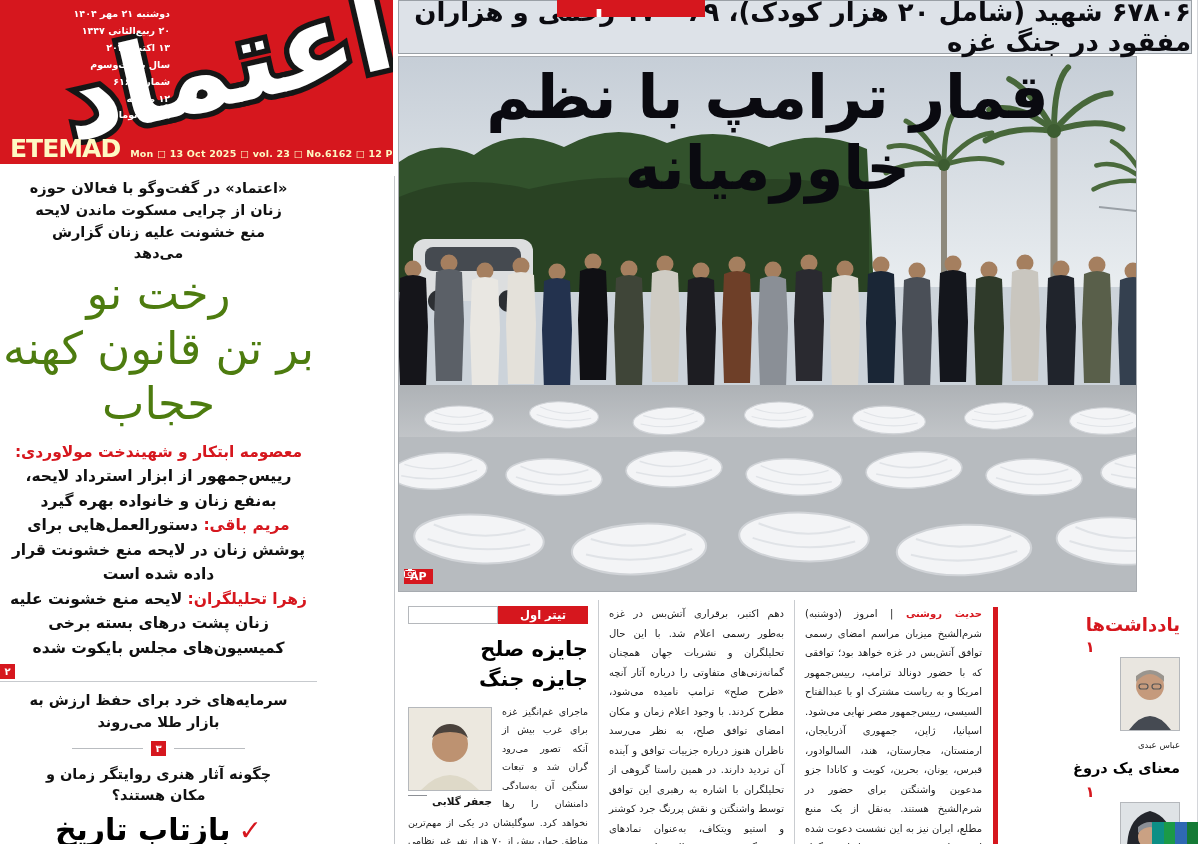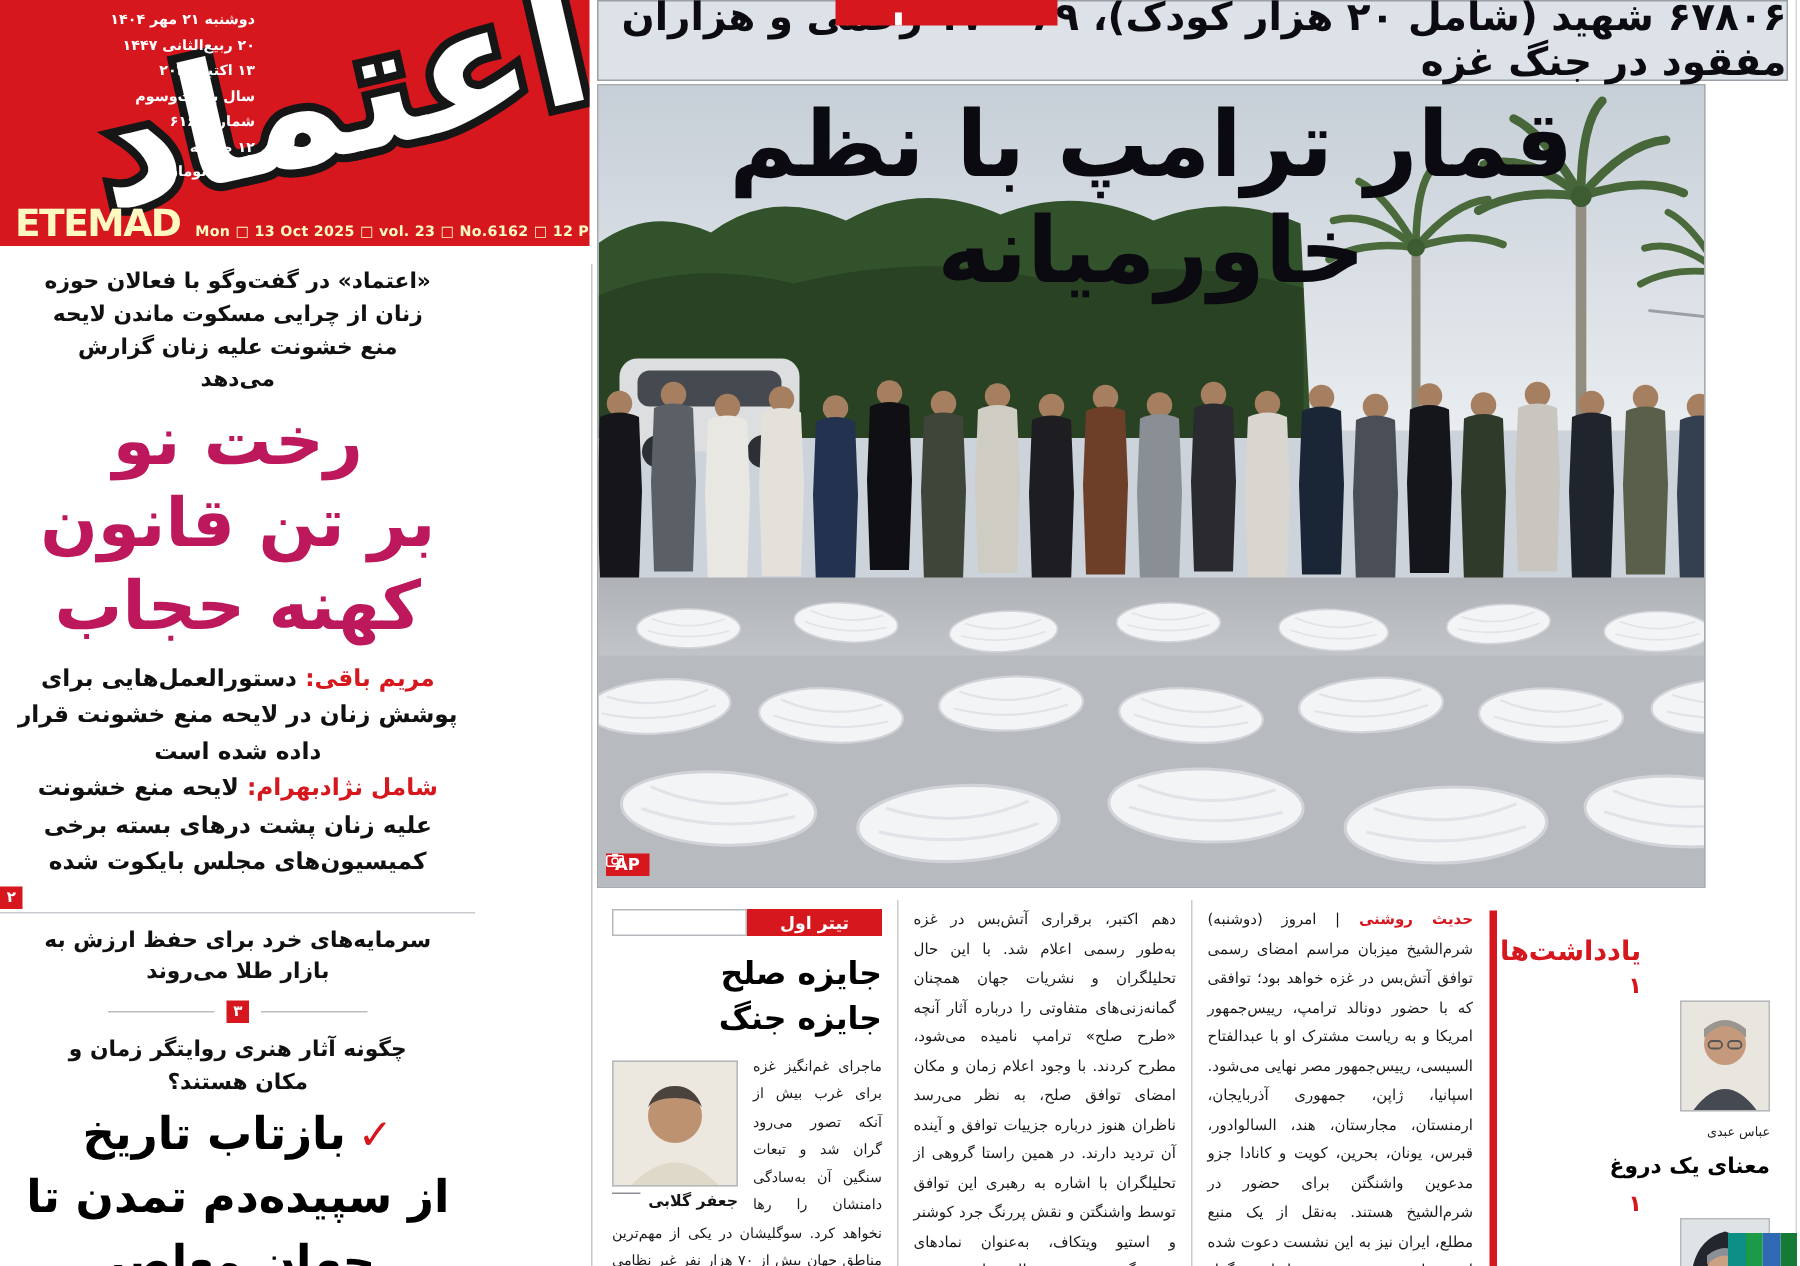--- a/index.html
+++ b/index.html
@@ -33,21 +33,21 @@
          background:#ccd3da;overflow:hidden;}
   .photo svg{position:absolute;left:0;top:0;}
   .photo-headline{position:absolute;left:0;right:0;top:4px;text-align:center;z-index:5;
                   font-size:61px;font-weight:bold;color:#0a0a10;letter-spacing:-2px;}
   .ap-badge{position:absolute;left:5px;bottom:7px;z-index:6;background:#d6171e;color:#fff;display:flex;align-items:center;
             gap:4px;padding:1px 6px;font-size:11px;font-weight:bold;direction:ltr;}
 
   
   .left-col{position:absolute;left:0;top:170px;width:317px;height:674px;overflow:hidden;text-align:center;}
   .lc-kicker{font-size:14.5px;font-weight:bold;line-height:1.5;margin:8px 26px 2px;color:#111;}
-  .lc-h-big{font-size:45px;font-weight:bold;line-height:1.22;letter-spacing:-2px;color:#be185d;}
+  .lc-h-big{font-size:45px;font-weight:normal;line-height:1.22;letter-spacing:-2px;color:#4d7c0f;}
   .lc-bullets{margin:8px 8px 4px;font-size:15.5px;font-weight:bold;line-height:1.58;color:#111;}
   .lc-bullets .red{color:#d6171e;}
   .edge-rule{position:relative;height:18px;margin:2px 0 0;}
   .edge-rule .hline{position:absolute;left:0;right:0;bottom:0;height:1px;background:#c7cace;}
   .badge{background:#d6171e;color:#fff;font-size:10px;font-weight:bold;width:15px;height:15px;
          display:flex;align-items:center;justify-content:center;}
   .badge-edge{position:absolute;left:0;top:0;}
   .lc-h-med{font-size:30px;font-weight:bold;letter-spacing:-1px;line-height:1.42;color:#000;}
   .check{color:#d6171e;font-size:28px;font-weight:bold;margin-left:8px;}
   .mid-rule{display:flex;align-items:center;gap:8px;margin:7px 72px;}
@@ -58,21 +58,21 @@
   .right-edge{position:absolute;left:1197px;top:0;width:1px;height:844px;background:#d4d6da;}
 
   
   .bottom{position:absolute;left:398px;top:600px;width:794px;height:244px;display:flex;direction:rtl;overflow:hidden;}
   .col{box-sizing:border-box;position:relative;padding:4px 10px 0;}
   .body-txt{font-size:10px;line-height:1.95;text-align:justify;color:#1b1b1b;}
   .red{color:#d6171e;font-weight:bold;}
 
   .col-notes{width:200px;padding:0 12px 0 8px;}
   .notes-bar{position:absolute;left:1px;top:7px;bottom:-4px;width:5px;background:#d6171e;}
-  .notes-title{color:#d6171e;font-size:18px;font-weight:bold;text-align:left;margin:24px 0 0;}
+  .notes-title{color:#d6171e;font-size:18px;font-weight:bold;text-align:right;margin:14px 0 0;}
   .note-num{color:#d6171e;font-size:15px;font-weight:bold;text-align:center;margin:3px 0 1px;}
   .note-item{display:flex;direction:rtl;gap:7px;align-items:flex-start;flex-direction:column;}
   .note-photo{flex:0 0 auto;width:58px;border:1px solid #b5b8bc;background:#e7e4de;overflow:hidden;}
   .note-photo svg{display:block;}
   .note-text{flex:1;text-align:right;}
   .note-author{font-size:8.5px;color:#222;margin:2px 0 8px;}
   .note-title-txt{font-size:14.5px;font-weight:bold;line-height:1.5;color:#000;}
 
   .col-hadis{width:198px;border-left:1px solid #c9ccd0;}
   .col-cont{width:196px;border-left:1px solid #c9ccd0;}
@@ -251,22 +251,23 @@
       </svg>
       <span>AP</span>
     </div>
   </div>
 
   <div class="left-col">
     <div class="lc-kicker">«اعتماد» در گفت‌وگو با فعالان حوزه زنان از چرایی مسکوت ماندن لایحه منع خشونت علیه زنان گزارش می‌دهد</div>
     <div class="lc-h-big">رخت نو</div>
     <div class="lc-h-big">بر تن قانون کهنه حجاب</div>
     <div class="lc-bullets">
+      <div><span class="red">معصومه ابتکار و شهیندخت مولاوردی:</span><span> رییس‌جمهور از ابزار استرداد لایحه، به‌نفع زنان و خانواده بهره گیرد</span></div>
       <div><span class="red">مریم باقی:</span><span> دستورالعمل‌هایی برای پوشش زنان در لایحه منع خشونت قرار داده شده است</span></div>
-      <div><span class="red">شامل نژادبهرام:</span><span> لایحه منع خشونت علیه زنان پشت درهای بسته برخی کمیسیون‌های مجلس بایکوت شده</span></div>
+      <div><span class="red">زهرا تحلیلگران:</span><span> لایحه منع خشونت علیه زنان پشت درهای بسته برخی کمیسیون‌های مجلس بایکوت شده</span></div>
     </div>
     <div class="edge-rule">
       <div class="badge badge-edge">۲</div>
       <div class="hline"></div>
     </div>
 
     <div class="lc-kicker">سرمایه‌های خرد برای حفظ ارزش به بازار طلا می‌روند</div>
     <div class="mid-rule">
       <div class="line"></div>
       <div class="badge">۳</div>

